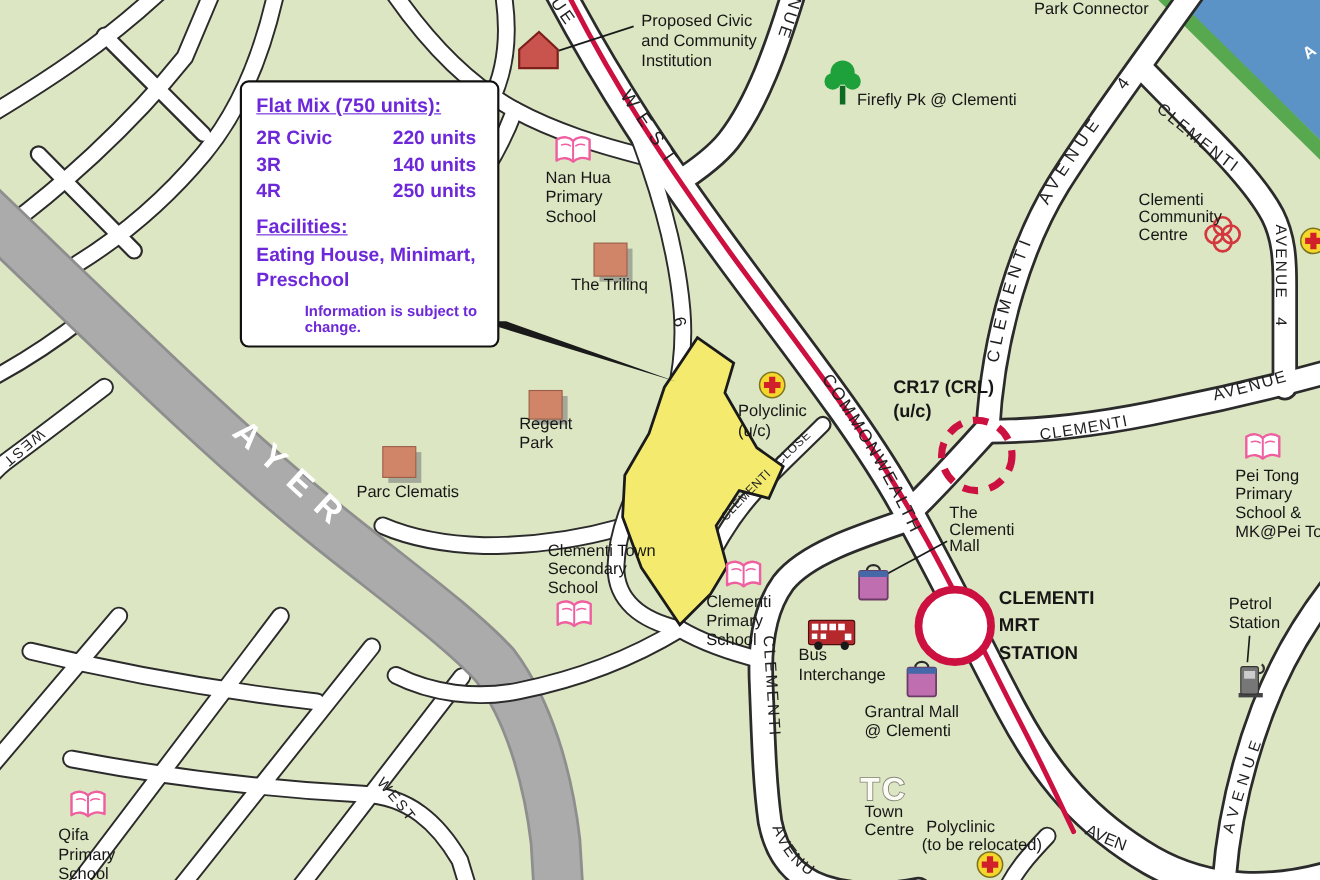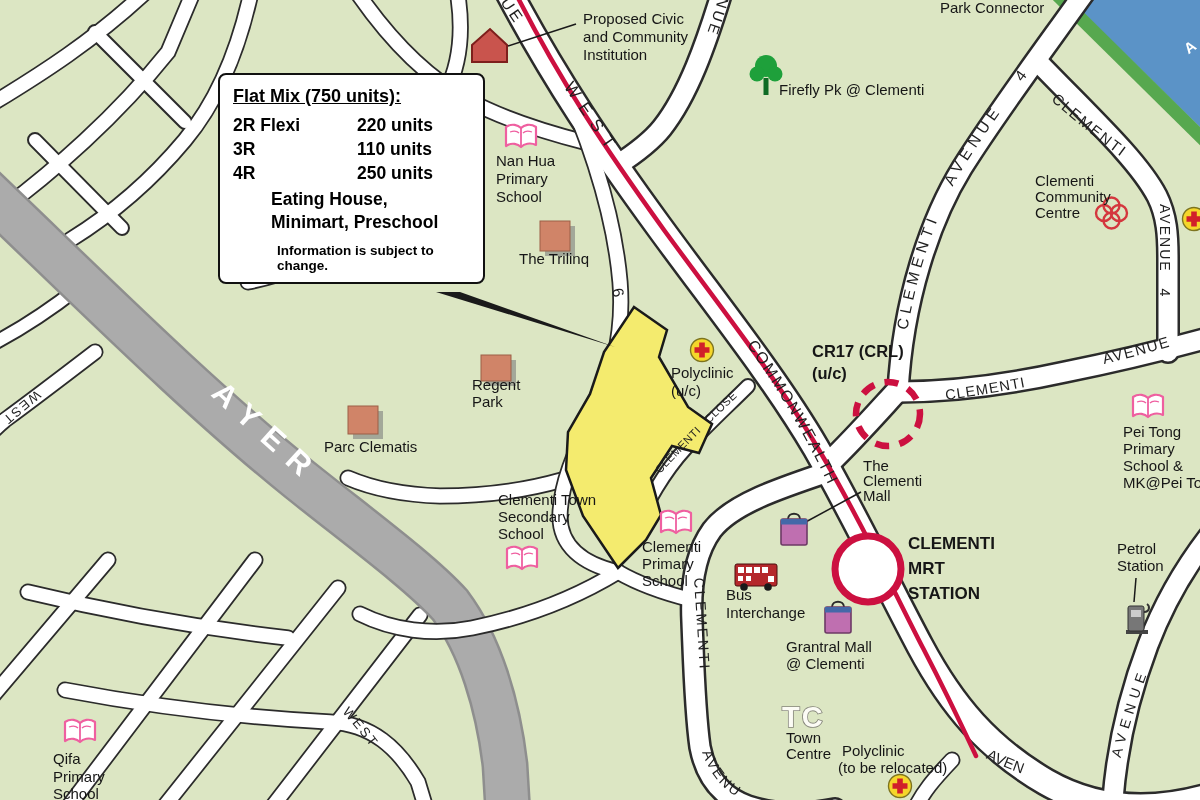--- a/index.html
+++ b/index.html
@@ -23,28 +23,28 @@
   .poi-b{font-size:16.5px;font-weight:bold;}
   .mrt-lbl{font-size:17px;font-weight:bold;}
   .rd{font-size:15px;fill:#1f1f1f;}
   .rd-sm{font-size:11px;fill:#1f1f1f;}
   .ayer{font-size:31px;font-weight:bold;fill:#ffffff;letter-spacing:13px;}
   .tc-big{font-size:29px;font-weight:800;fill:#fcfcf5;stroke:#84847a;
           stroke-width:1.6px;paint-order:stroke;letter-spacing:2px;}
   .wfrag{font-size:15px;font-weight:bold;fill:#ffffff;}
 
   
-  .infobox{position:absolute;left:218px;top:73px;width:267px;box-sizing:border-box;
+  .infobox{position:absolute;left:218px;top:73px;width:236px;box-sizing:border-box;
     background:#ffffff;border:2.5px solid #111;border-radius:8px;
-    padding:11px 13px 9px 13px;color:#000000;}
+    padding:11px 13px 9px 13px;color:#6d28d9;}
   .ib-title{font-size:18px;font-weight:bold;text-decoration:underline;margin-bottom:6px;}
   .ib-row{display:flex;font-size:17.5px;font-weight:bold;line-height:24px;}
   .ib-row span:first-child{width:124px;flex:none;}
   .ib-fac-title{font-size:18px;font-weight:bold;text-decoration:underline;margin-top:11px;}
-  .ib-fac{font-size:17.5px;font-weight:bold;line-height:23px;margin-top:3px;margin-left:38px;}
+  .ib-fac{font-size:17.5px;font-weight:bold;line-height:23px;margin-top:3px;}
   .ib-note{font-size:13.5px;font-weight:bold;margin-top:9px;padding-left:44px;}
 </style>
 </head>
 <body>
 
 <div class="stage">
 <svg width="1200" height="800" viewBox="0 0 1200 800">
   <defs>
 
     <path id="p-cw" d="M505,-15 C555,80 603,150 660,228 C717,306 775,378 816,448 C856,518 888,586 920,646 C952,706 988,748 1046,782 C1100,813 1160,812 1215,795"></path>
@@ -405,27 +405,28 @@
       <text class="poi" x="53" y="764">Qifa</text>
       <text class="poi" x="53" y="782">Primary</text>
       <text class="poi" x="53" y="799">School</text>
     </g>
   </g>
 </svg>
 
 <div class="infobox">
   <div class="ib-title">Flat Mix (750 units):</div>
   <div class="ib-row">
-    <span>2R Flexi</span>
+    <span>2R Civic</span>
     <span>220 units</span>
   </div>
   <div class="ib-row">
     <span>3R</span>
-    <span>110 units</span>
+    <span>140 units</span>
   </div>
   <div class="ib-row">
     <span>4R</span>
     <span>250 units</span>
   </div>
+  <div class="ib-fac-title">Facilities:</div>
   <div class="ib-fac">Eating House, Minimart, Preschool</div>
   <div class="ib-note">Information is subject to change.</div>
 </div>
 </div>
 
 </body></html>

